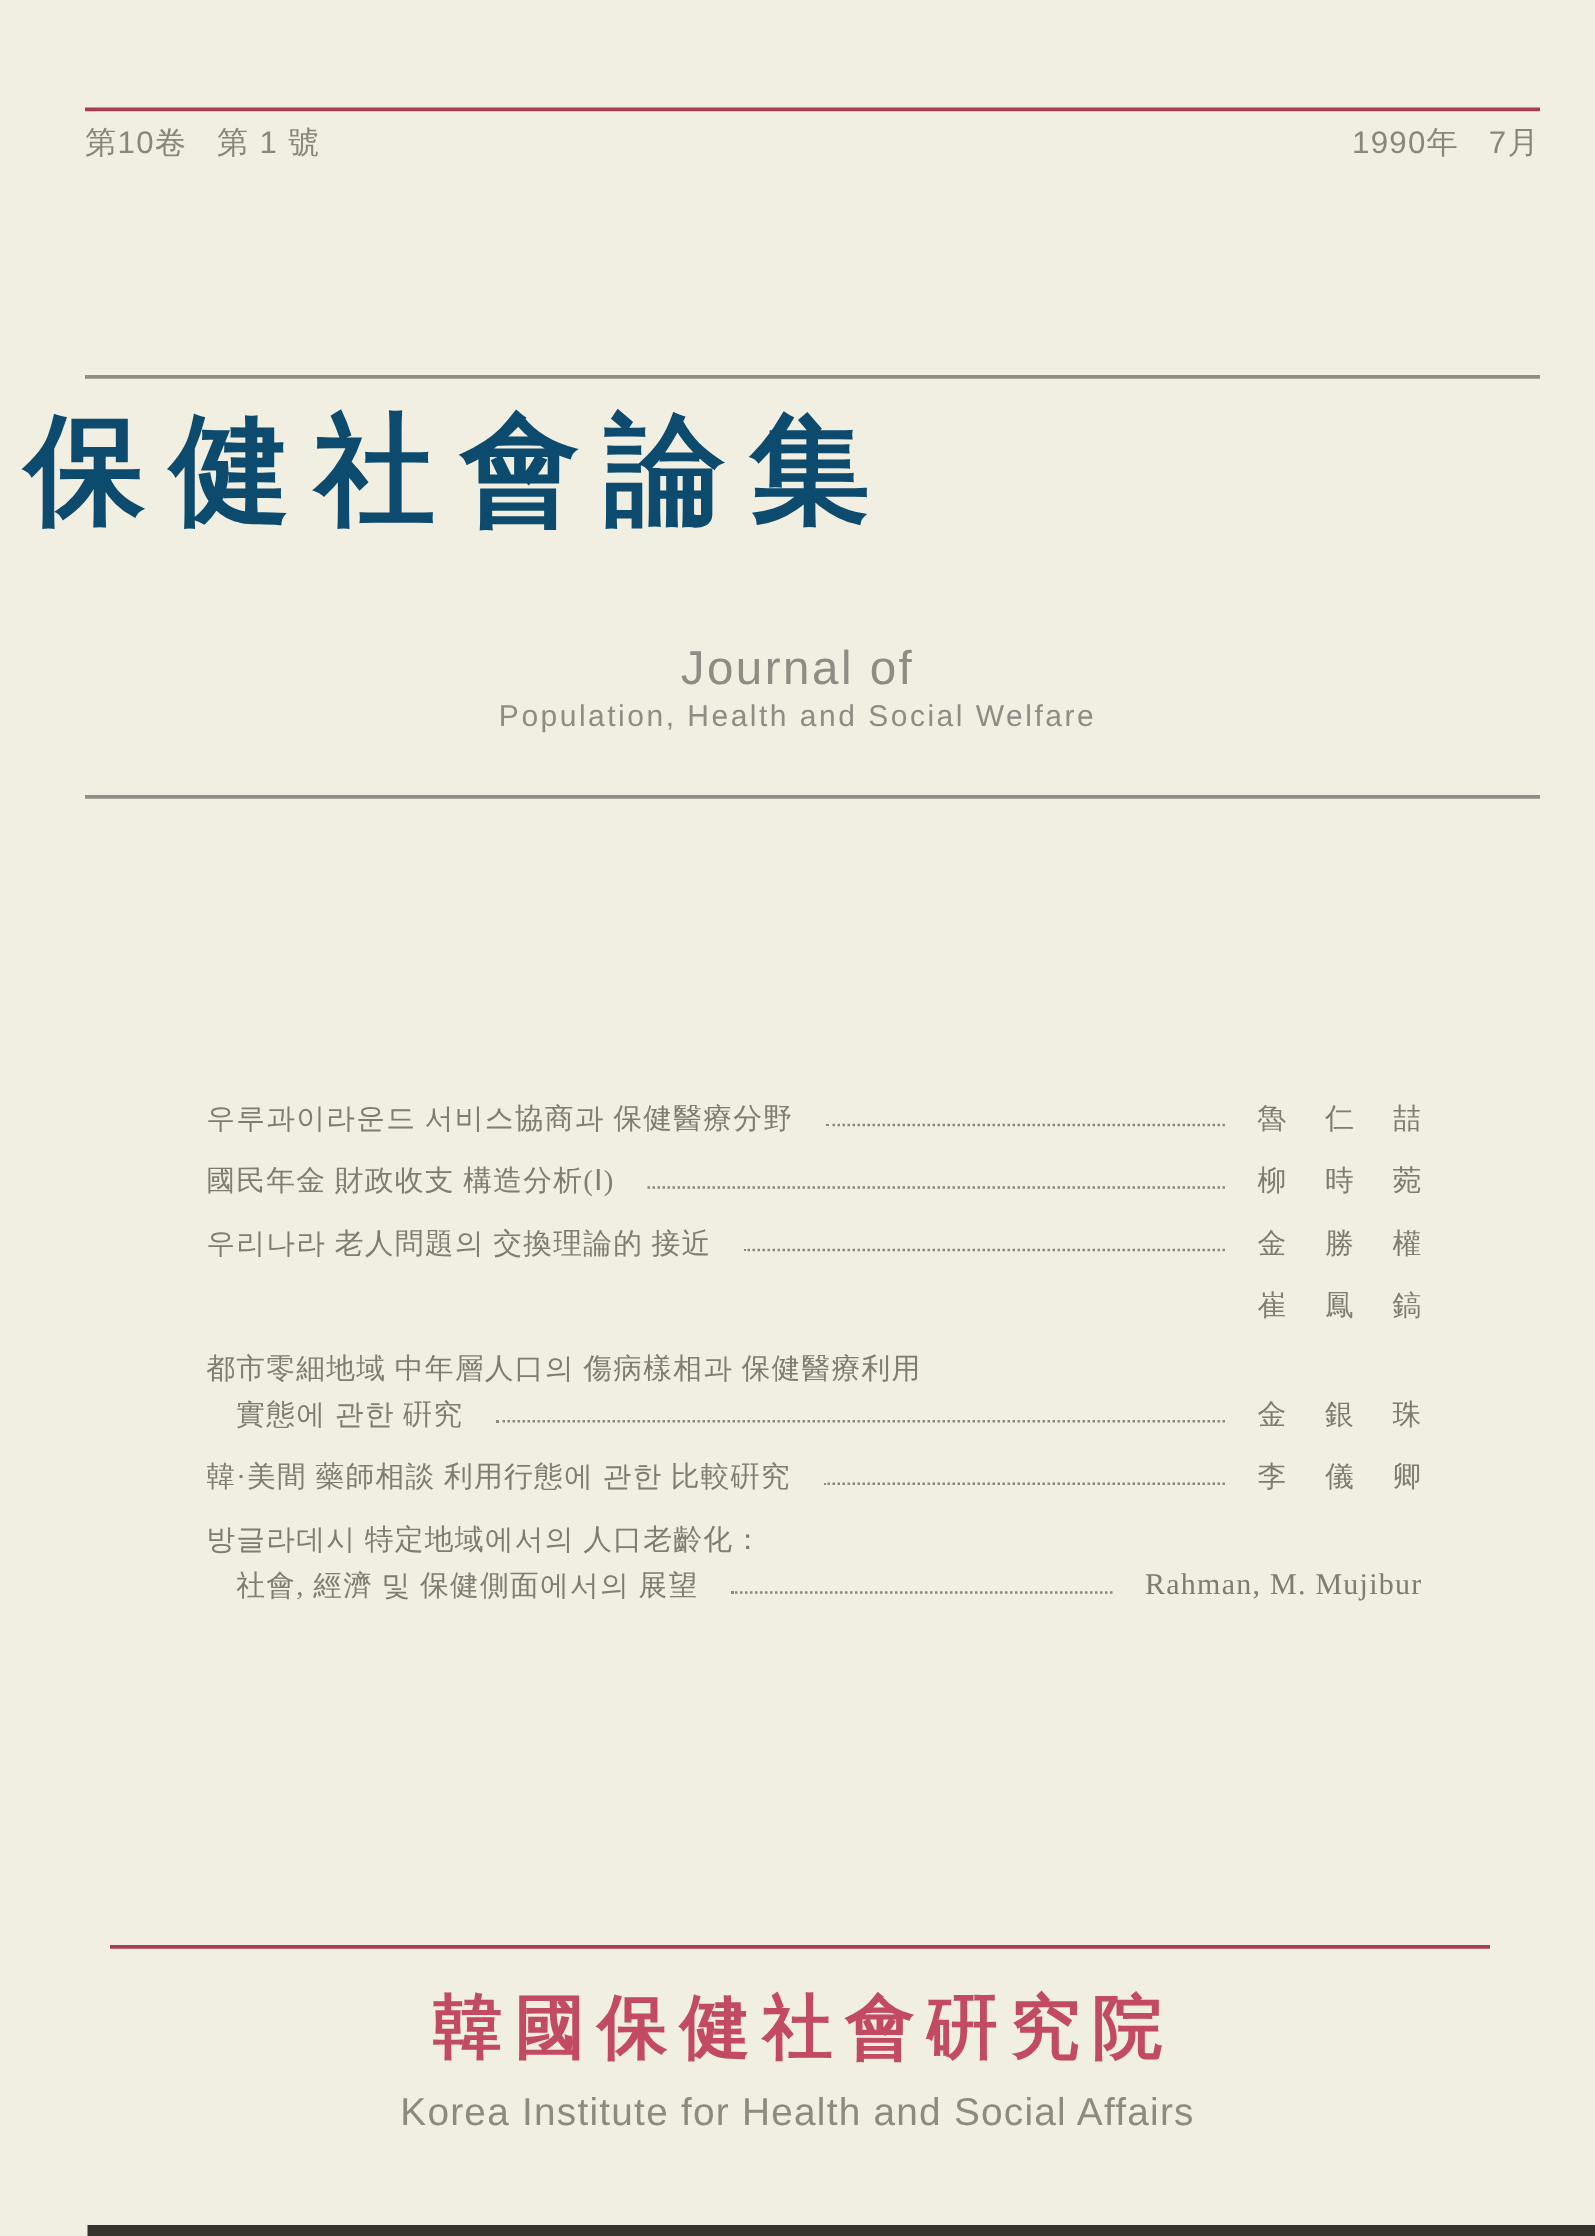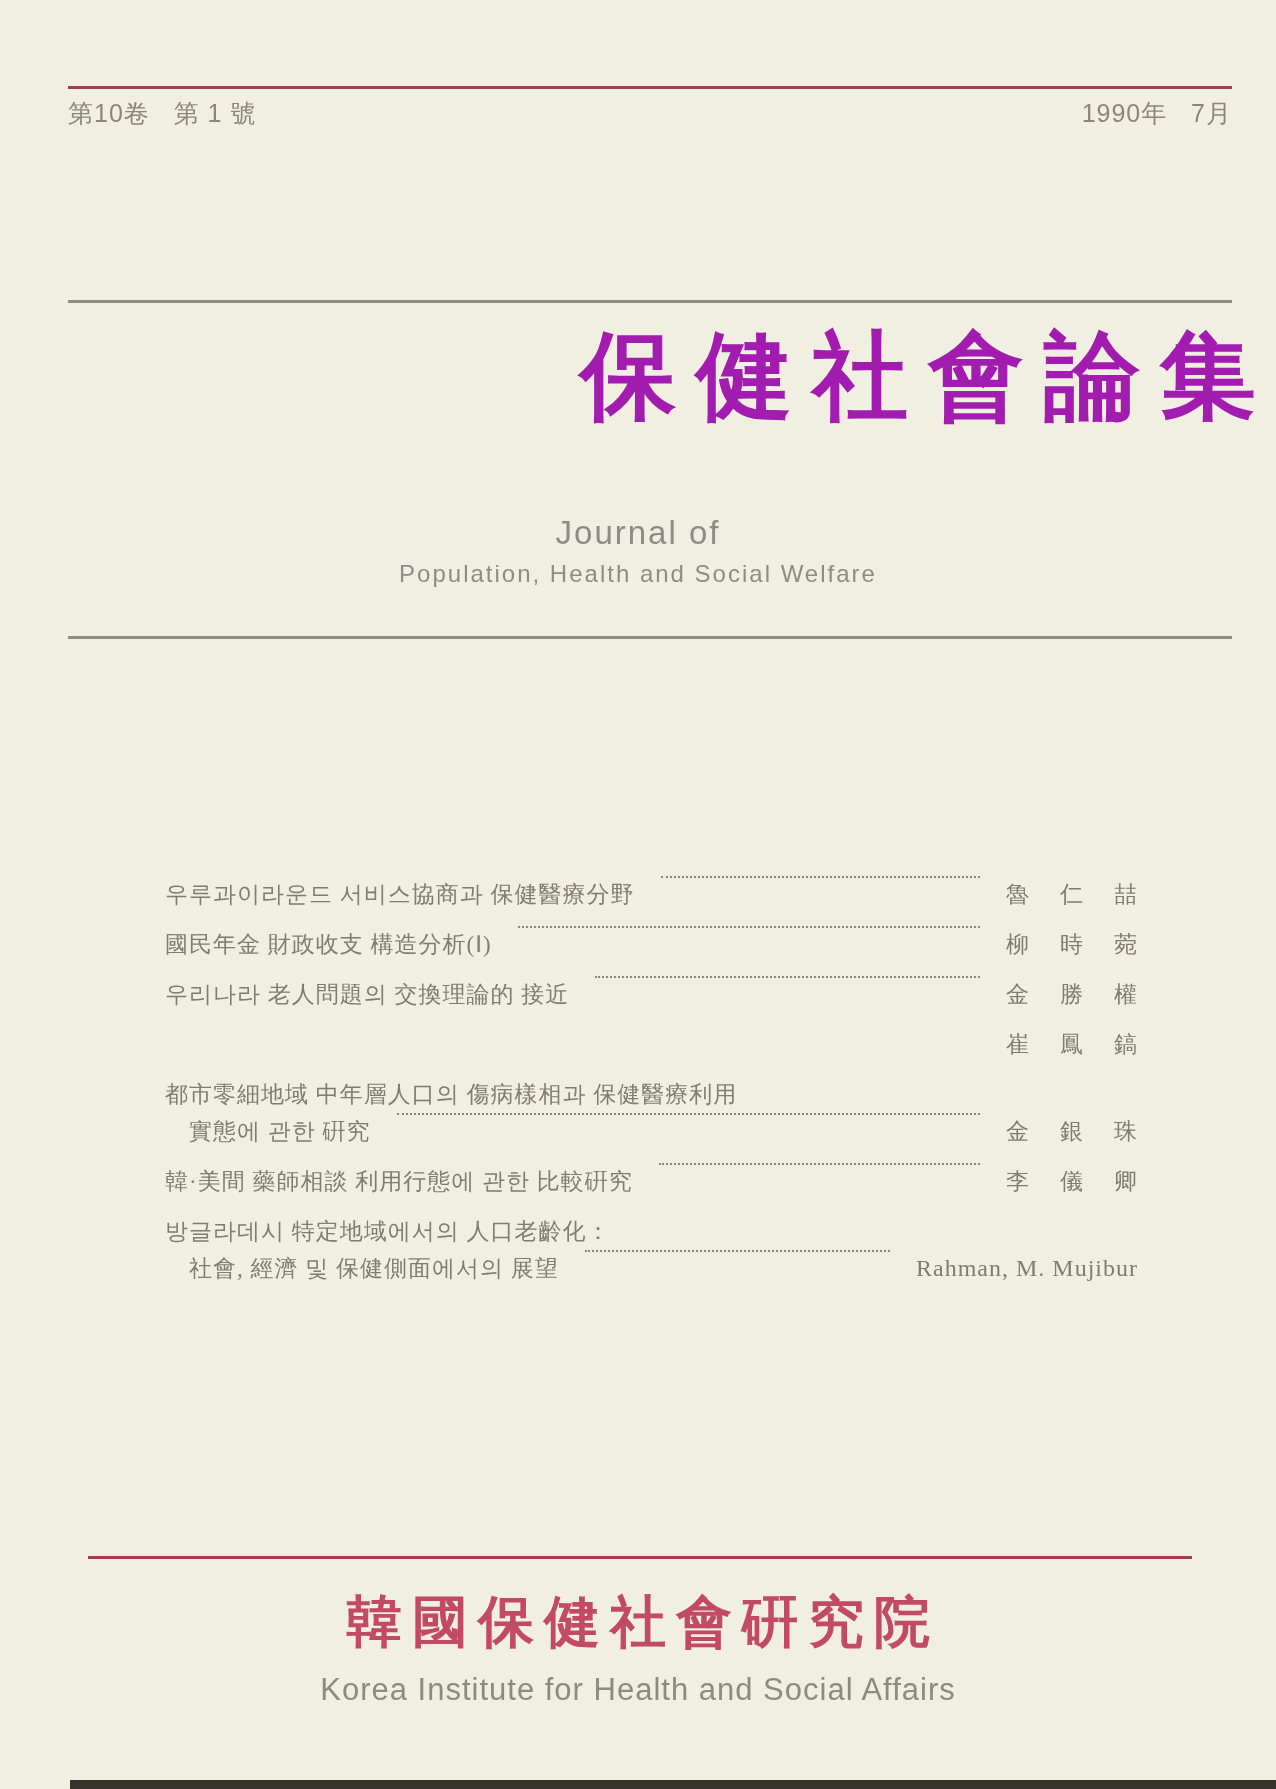--- a/index.html
+++ b/index.html
@@ -20,41 +20,41 @@
   .rule-red-bottom{left:88px;top:1556px;width:1104px;}
 
   .header-row{
     position:absolute;left:68px;top:97px;width:1164px;
     display:flex;justify-content:space-between;
     color:#8a8779;font-size:25px;letter-spacing:1px;white-space:pre;
   }
 
   .masthead-title{
     position:absolute;left:0;right:0;top:313px;
-    text-align:right;
-    color:#a21caf;
+    text-align:left;
+    color:#0c4a6e;
     font-size:96px;font-weight:600;
     letter-spacing:20px;text-indent:20px;
     font-family:"DejaVu Serif",serif;
   }
   .subtitle{
     position:absolute;left:0;right:0;
     text-align:center;
     color:#8e8c84;letter-spacing:2px;
   }
-  .subtitle-1{top:514px;font-size:33px;}
+  .subtitle-1{top:514px;font-size:38px;}
   .subtitle-2{top:560px;font-size:24px;}
 
   .toc{
     position:absolute;left:165px;top:876px;width:973px;
     color:#7f7c70;font-size:23px;line-height:37px;
     font-family:"Liberation Serif",serif;
   }
   .toc-entry{margin-bottom:13px;}
-  .toc-line{display:flex;align-items:flex-start;}
+  .toc-line{display:flex;align-items:flex-end;}
   .toc-line.author-only{justify-content:flex-end;font-family:Liberation Serif, serif;}
   .toc-line.indent{padding-left:24px;}
   .toc-title{white-space:nowrap;letter-spacing:1px;}
   .leader{
     flex:1 1 auto;
     border-bottom:2px dotted #8b8879;
     margin:0 26px 12px 26px;
     min-width:40px;
   }
   .author-cjk{

